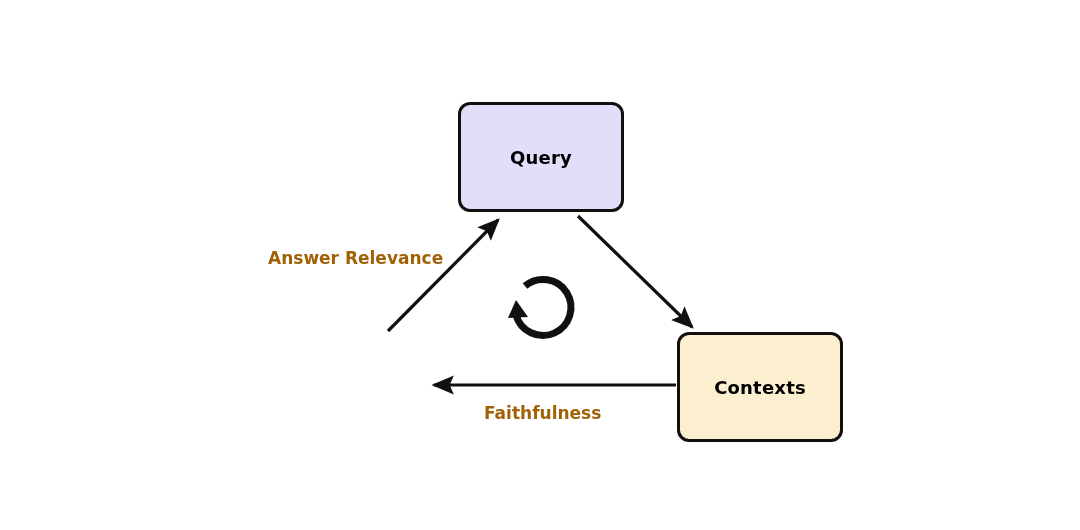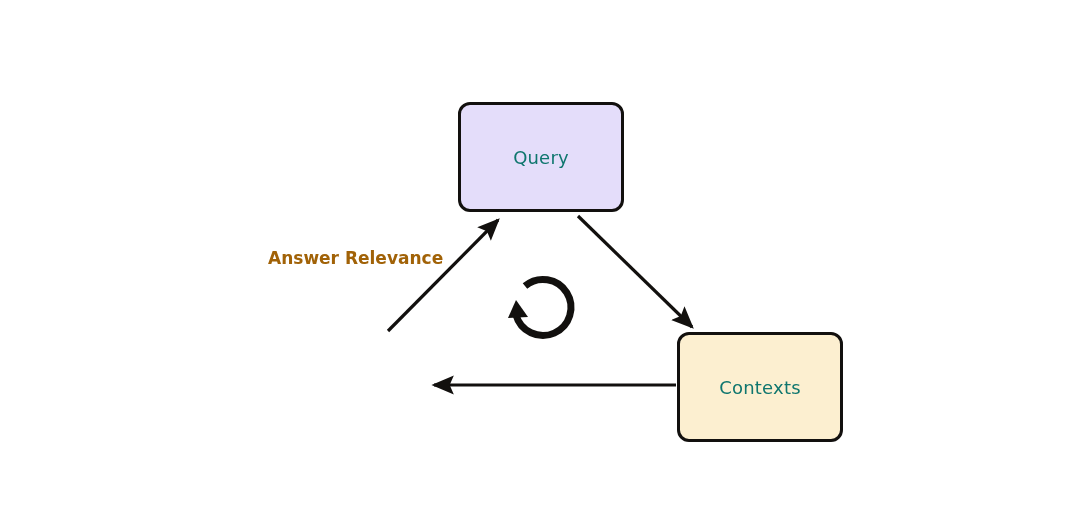--- a/index.html
+++ b/index.html
@@ -30,22 +30,22 @@
     position: absolute;
     box-sizing: border-box;
     border: 3px solid #12100e;
     border-radius: 12px;
     display: flex;
     align-items: center;
     justify-content: center;
   }
   .node-label {
     font-size: 18px;
-    font-weight: normal;
-    color: #0f766e;
+    font-weight: bold;
+    color: #000000;
     letter-spacing: 0.2px;
     white-space: nowrap;
   }
   #node-query {
     left: 458px;
     top: 102px;
     width: 166px;
     height: 110px;
     background: #e4ddfa;
   }
@@ -120,14 +120,15 @@
   </div>
 
 
   <div class="node" id="node-contexts">
     <span class="node-label">Contexts</span>
   </div>
 
   <div class="edge-label" id="edge-label-answer-relevance">Answer Relevance</div>
 
 
+  <div class="edge-label" id="edge-label-faithfulness">Faithfulness</div>
 
 </div>
 
 </body></html>

